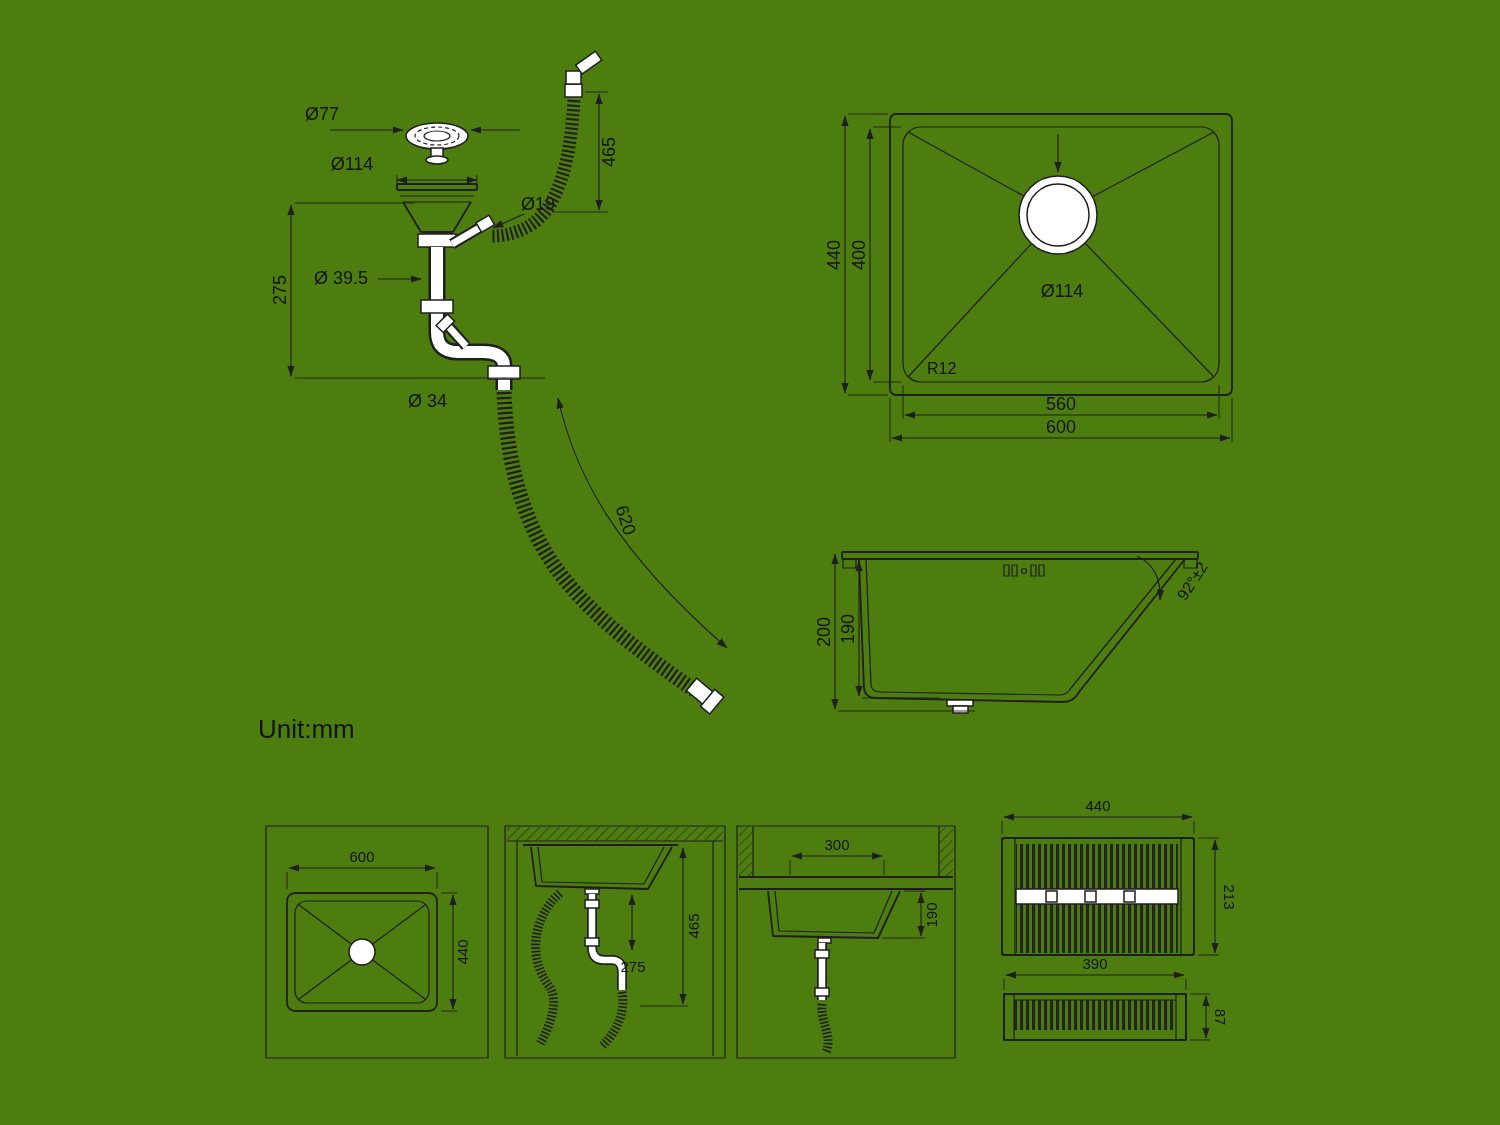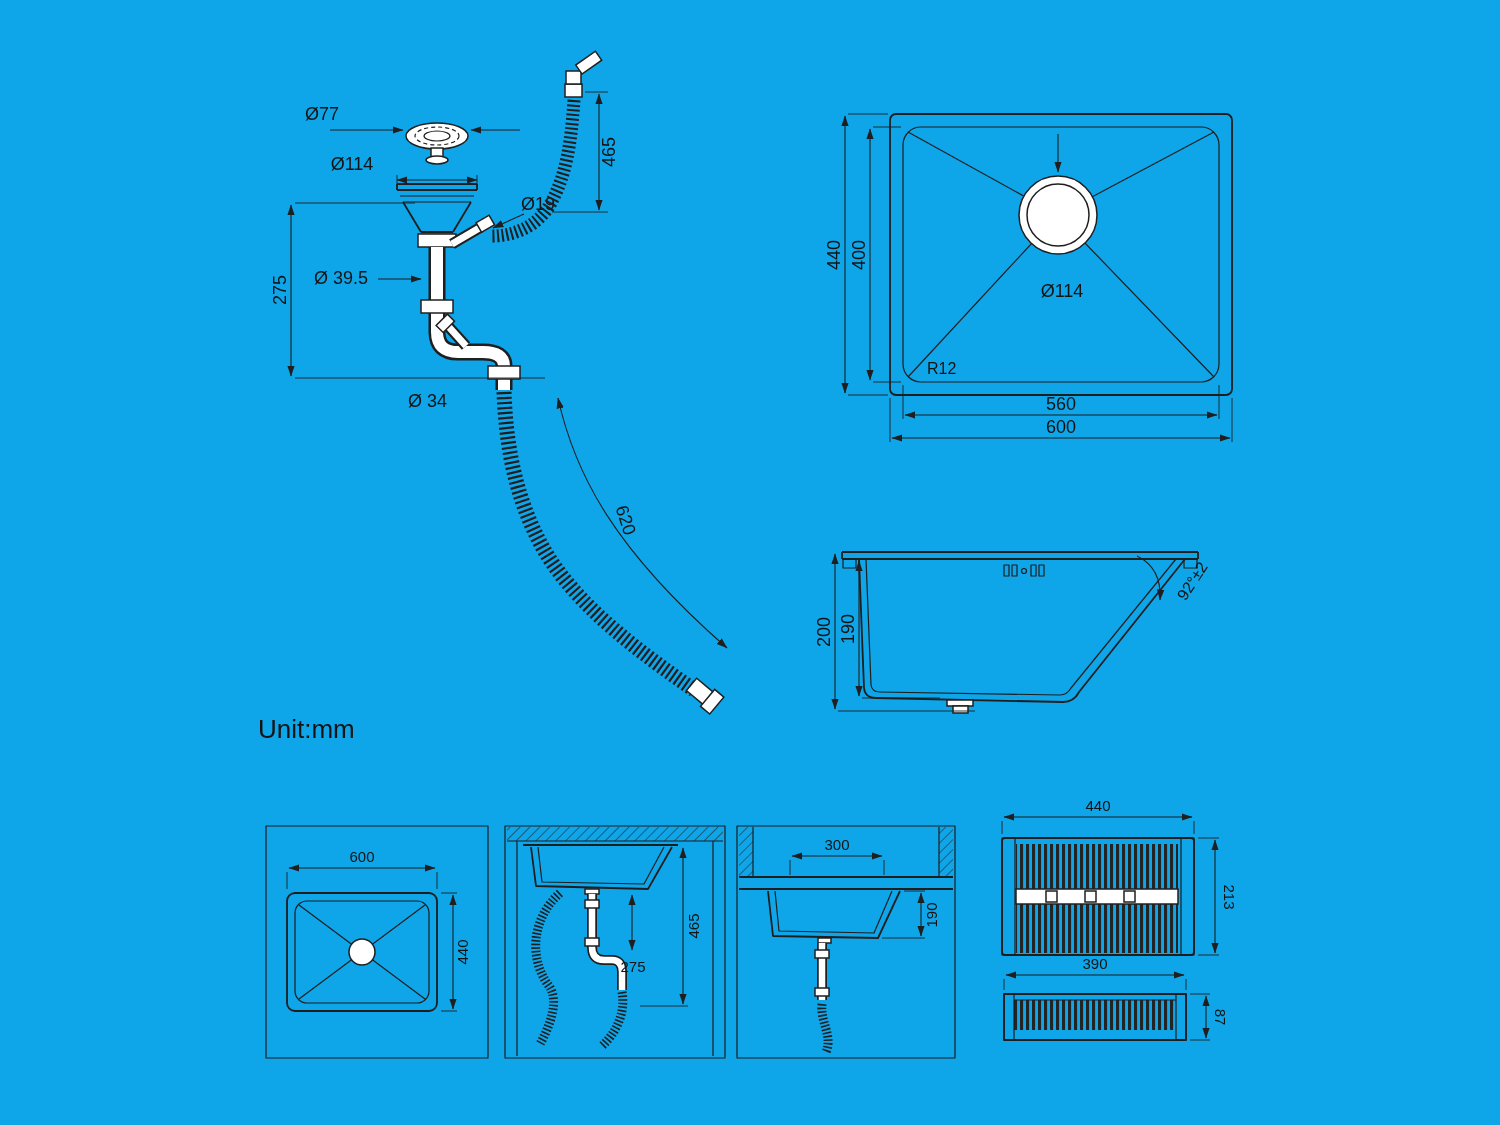--- a/index.html
+++ b/index.html
@@ -1,16 +1,16 @@
 <!DOCTYPE html>
 <html><head>
 <meta charset="utf-8">
 <style>
   html,body{margin:0;padding:0;background:#ffffff;}
-  .sheet{position:relative;width:1500px;height:1125px;background:#0ea5e9;font-family:"Liberation Sans",sans-serif;overflow:hidden;}
+  .sheet{position:relative;width:1500px;height:1125px;background:#4d7c0f;font-family:"Liberation Sans",sans-serif;overflow:hidden;}
   svg{display:block;}
   .obj{fill:none;stroke:#1f1f1f;stroke-width:1.8;stroke-linejoin:round;}
   .obj2{fill:none;stroke:#1f1f1f;stroke-width:1.2;stroke-linejoin:round;}
   .fillw{fill:#ffffff;stroke:#1f1f1f;stroke-width:1.5;}
   .dim{fill:none;stroke:#1f1f1f;stroke-width:1.1;}
   .ext{fill:none;stroke:#1f1f1f;stroke-width:0.9;}
   .rib{fill:none;stroke:#1f1f1f;}
   .pipe-o{fill:none;stroke:#1f1f1f;}
   .pipe-i{fill:none;stroke:#ffffff;}
   text{fill:#141414;font-family:"Liberation Sans",sans-serif;}

